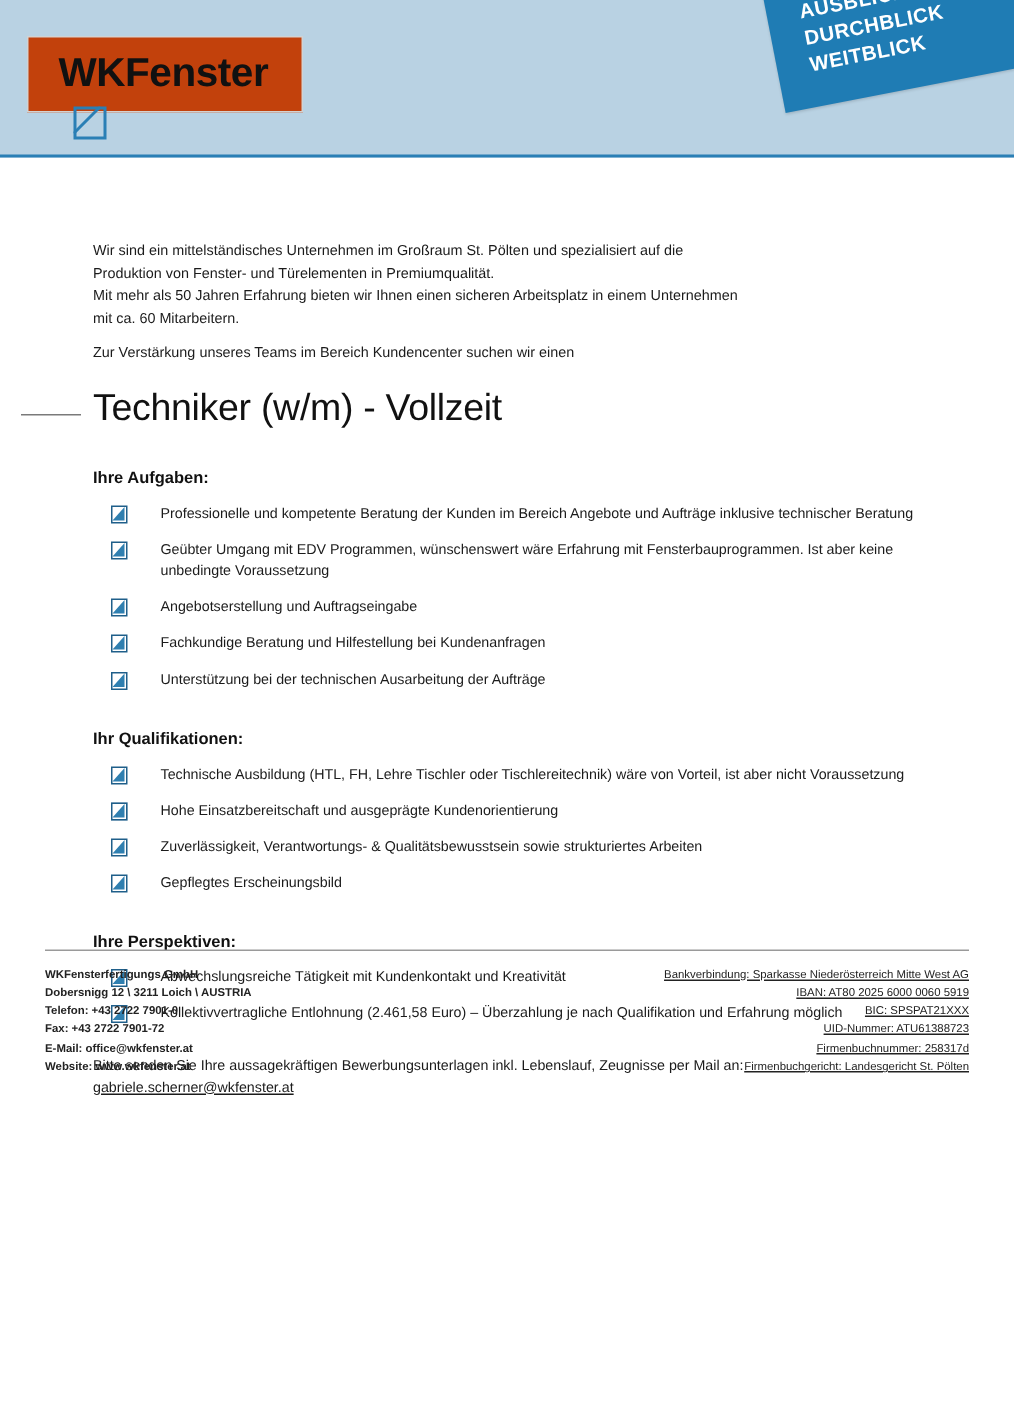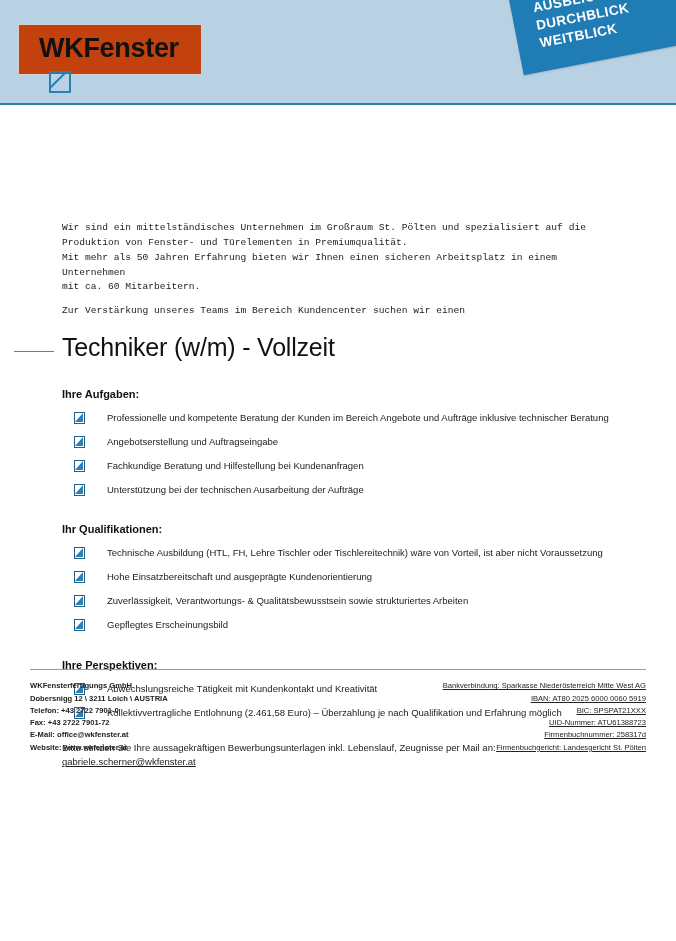--- a/index.html
+++ b/index.html
@@ -82,25 +82,24 @@
 
   
   .page {
     position: relative;
     padding: 0;
   }
   .content {
     padding: 0 58px 0 62px;
   }
   .intro {
-    margin-top: 116px;
+    margin-top: 56px;
     font-size: 9.6px;
     line-height: 1.55;
     color: #1b1b1b;
-    font-family: Liberation Mono, monospace;
   }
   .intro p { margin: 0; }
   .intro .gap { height: 9px; }
 
   .title-wrap {
     position: relative;
     margin-top: 14px;
   }
   .title-rule {
     position: absolute;
@@ -231,20 +230,21 @@
 
     <div class="title-wrap">
       <div class="title-rule"></div>
       <h1 class="job-title">Techniker (w/m) - Vollzeit</h1>
     </div>
 
     <div class="section">
       <div class="section-head">Ihre Aufgaben:</div>
       <ul class="bullets">
         <li><span class="bullet-icon"></span><span>Professionelle und kompetente Beratung der Kunden im Bereich Angebote und Aufträge inklusive technischer Beratung</span></li>
+        <li><span class="bullet-icon"></span><span>Geübter Umgang mit EDV Programmen, wünschenswert wäre Erfahrung mit Fensterbauprogrammen. Ist aber keine unbedingte Voraussetzung</span></li>
         <li><span class="bullet-icon"></span><span>Angebotserstellung und Auftragseingabe</span></li>
         <li><span class="bullet-icon"></span><span>Fachkundige Beratung und Hilfestellung bei Kundenanfragen</span></li>
         <li><span class="bullet-icon"></span><span>Unterstützung bei der technischen Ausarbeitung der Aufträge</span></li>
       </ul>
     </div>
 
     <div class="section">
       <div class="section-head">Ihr Qualifikationen:</div>
       <ul class="bullets">
         <li><span class="bullet-icon"></span><span>Technische Ausbildung (HTL, FH, Lehre Tischler oder Tischlereitechnik) wäre von Vorteil, ist aber nicht Voraussetzung</span></li>

